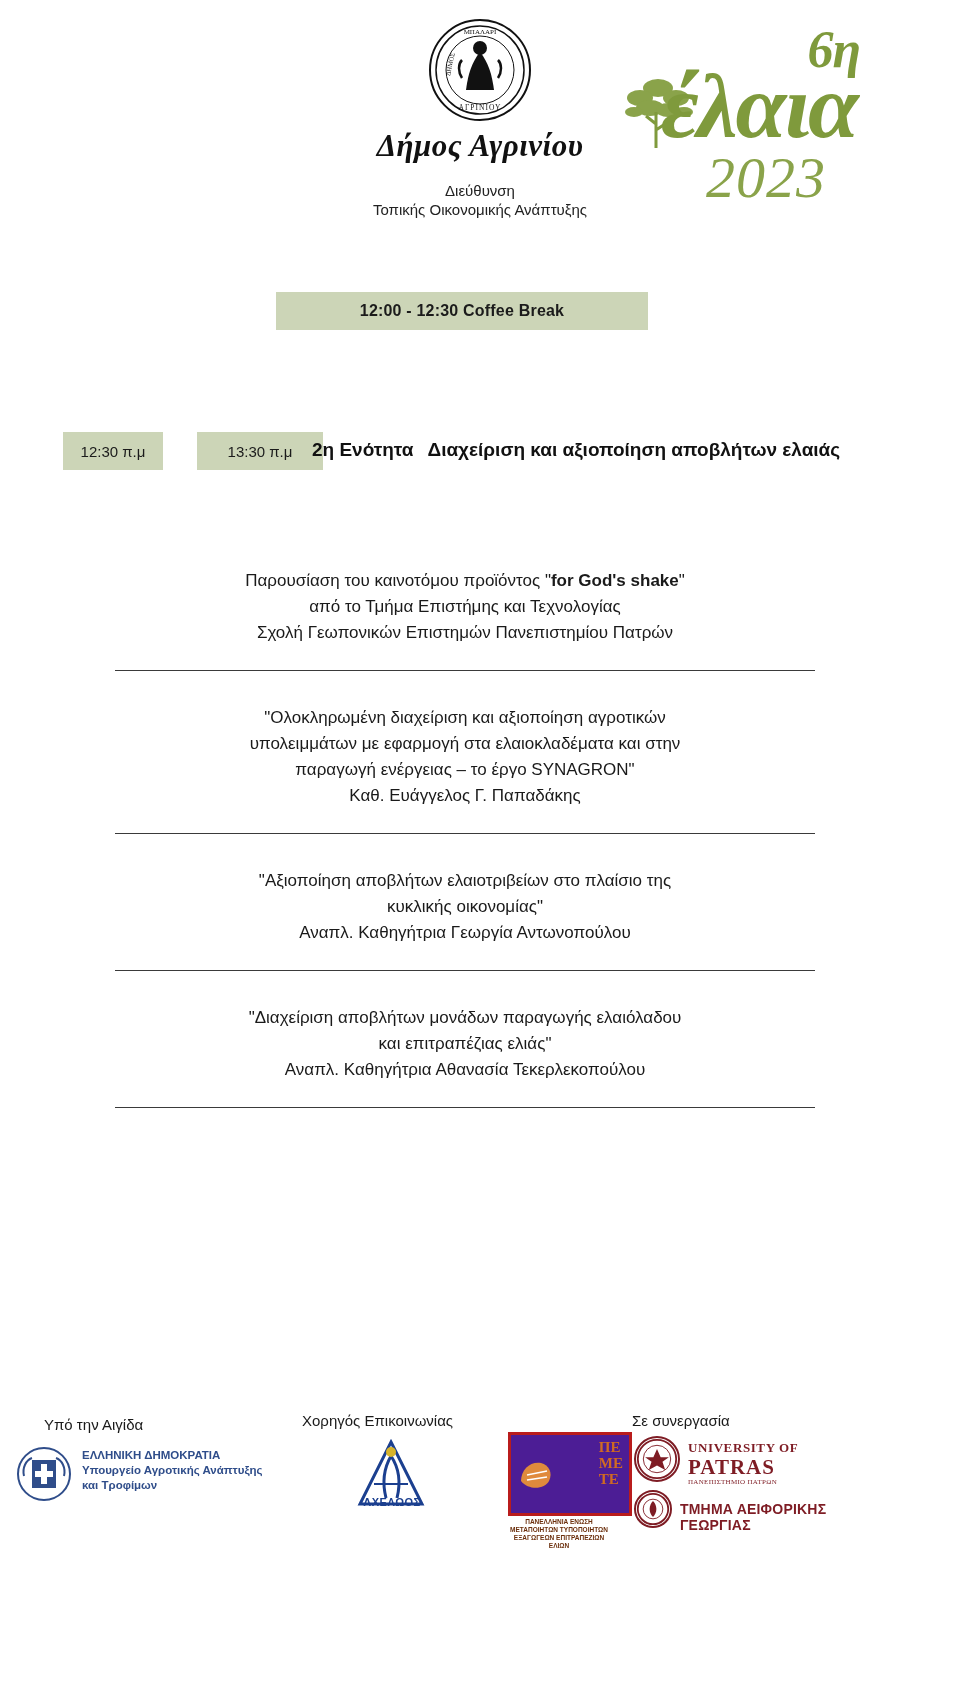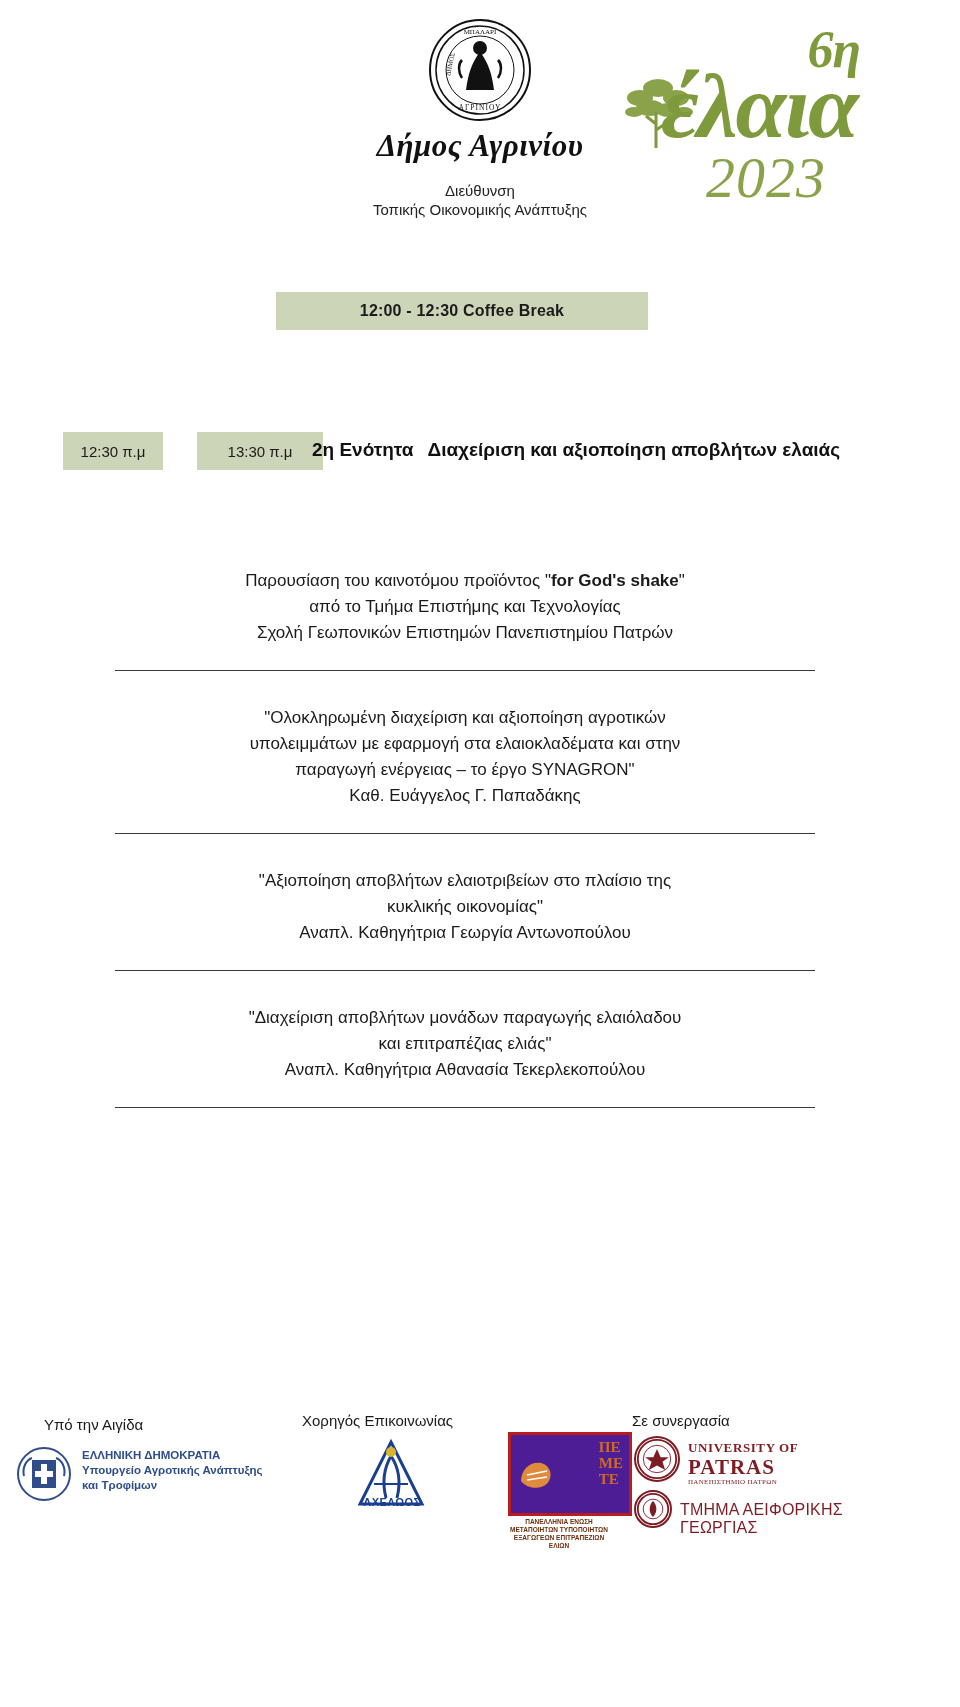--- a/index.html
+++ b/index.html
@@ -318,22 +318,22 @@
     position: absolute;
     left: 0; top: 0;
     width: 38px; height: 38px;
     border-radius: 50%;
     border: 2px solid #7e1c24;
   }
   .dept-txt {
     position: absolute;
     left: 46px;
     top: 11px;
-    font-size: 16px;
-    font-weight: normal;
+    font-size: 14px;
+    font-weight: bold;
     color: #7e1c24;
     letter-spacing: .2px;
   }
 </style>
 </head>
 <body>
 
 <div class="header">
 
   <div class="crest-block">

